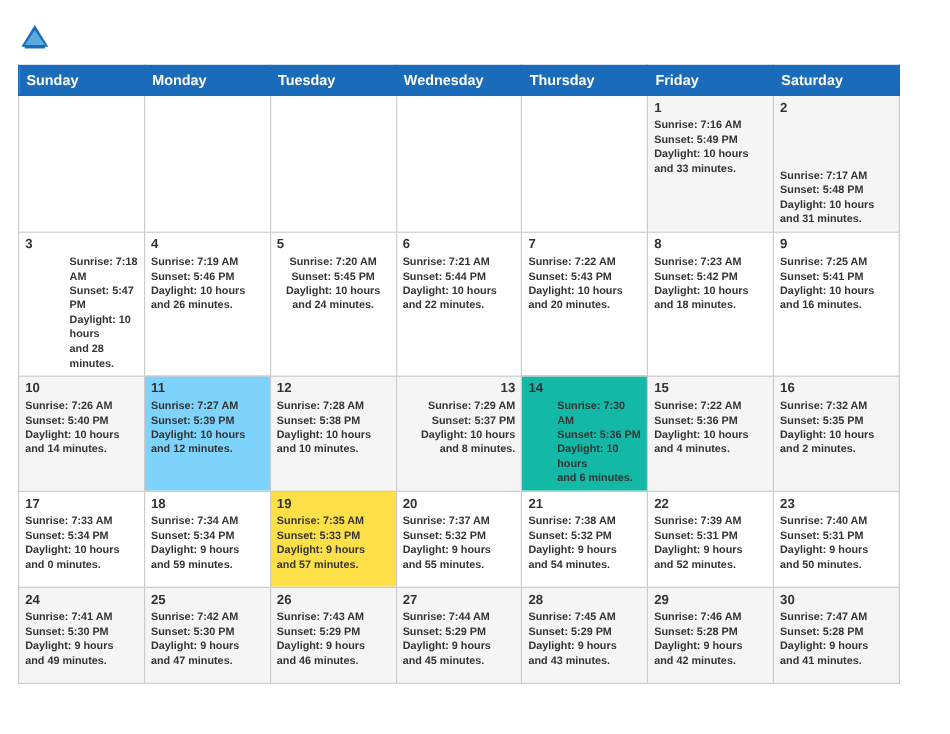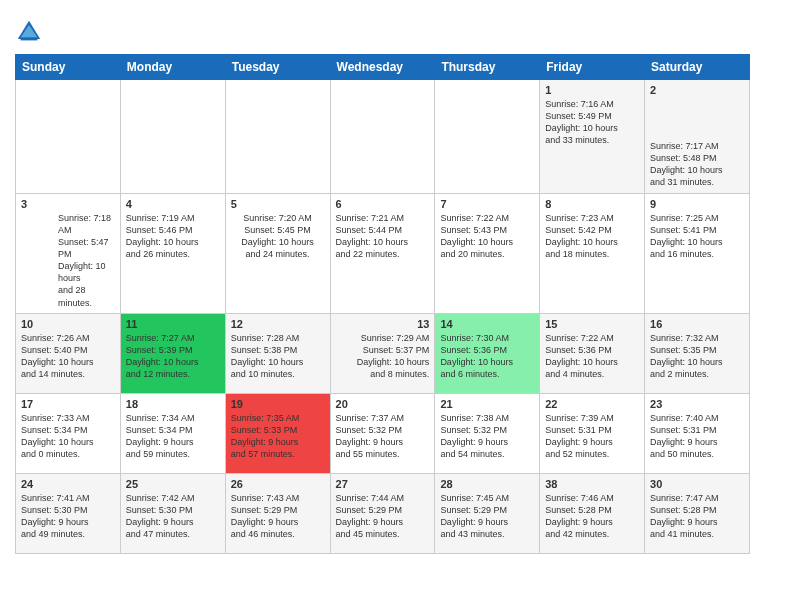--- a/index.html
+++ b/index.html
@@ -89,20 +89,21 @@
     .day-number {
       font-size: 11px;
       font-weight: bold;
       display: block;
       margin-bottom: 2px;
     }
     .day-info {
       font-size: 9px;
       line-height: 1.35;
       color: #333;
+      font-weight: bold;
     }
     .empty-cell {
       background: #fff !important;
     }
   </style>
 </head>
 <body>
 
 <div class="page">
   <div class="header">
@@ -209,44 +210,44 @@
           </td>
         </tr>
         <tr>
           <td style="background: rgb(245, 245, 245);">
             <span class="day-number">10</span>
             <div class="day-info" style="white-space: pre-line;">Sunrise: 7:26 AM
 Sunset: 5:40 PM
 Daylight: 10 hours
 and 14 minutes.</div>
           </td>
-          <td style="background: #22c55e; margin-left: 16px;">
+          <td style="background: #7dd3fc; margin-left: 16px;">
             <span class="day-number">11</span>
             <div class="day-info" style="white-space: pre-line;">Sunrise: 7:27 AM
 Sunset: 5:39 PM
 Daylight: 10 hours
 and 12 minutes.</div>
           </td>
           <td style="background: rgb(245, 245, 245);">
             <span class="day-number">12</span>
             <div class="day-info" style="white-space: pre-line;">Sunrise: 7:28 AM
 Sunset: 5:38 PM
 Daylight: 10 hours
 and 10 minutes.</div>
           </td>
           <td style="background: rgb(245, 245, 245); text-align: right;">
             <span class="day-number">13</span>
             <div class="day-info" style="white-space: pre-line;">Sunrise: 7:29 AM
 Sunset: 5:37 PM
 Daylight: 10 hours
 and 8 minutes.</div>
           </td>
-          <td style="background: #86efac;">
+          <td style="background: #14b8a6;">
             <span class="day-number">14</span>
-            <div class="day-info" style="white-space: pre-line;">Sunrise: 7:30 AM
+            <div class="day-info" style="white-space: pre-line; margin-left: 24px;">Sunrise: 7:30 AM
 Sunset: 5:36 PM
 Daylight: 10 hours
 and 6 minutes.</div>
           </td>
           <td style="background: rgb(245, 245, 245);">
             <span class="day-number">15</span>
             <div class="day-info" style="white-space: pre-line;">Sunrise: 7:22 AM
 Sunset: 5:36 PM
 Daylight: 10 hours
 and 4 minutes.</div>
@@ -267,21 +268,21 @@
 Daylight: 10 hours
 and 0 minutes.</div>
           </td>
           <td style="background: rgb(255, 255, 255);">
             <span class="day-number">18</span>
             <div class="day-info" style="white-space: pre-line;">Sunrise: 7:34 AM
 Sunset: 5:34 PM
 Daylight: 9 hours
 and 59 minutes.</div>
           </td>
-          <td style="background: #ef4444;">
+          <td style="background: #fde047;">
             <span class="day-number">19</span>
             <div class="day-info" style="white-space: pre-line;">Sunrise: 7:35 AM
 Sunset: 5:33 PM
 Daylight: 9 hours
 and 57 minutes.</div>
           </td>
           <td style="background: rgb(255, 255, 255);">
             <span class="day-number">20</span>
             <div class="day-info" style="white-space: pre-line;">Sunrise: 7:37 AM
 Sunset: 5:32 PM
@@ -340,21 +341,21 @@
 and 45 minutes.</div>
           </td>
           <td style="background: rgb(245, 245, 245);">
             <span class="day-number">28</span>
             <div class="day-info" style="white-space: pre-line;">Sunrise: 7:45 AM
 Sunset: 5:29 PM
 Daylight: 9 hours
 and 43 minutes.</div>
           </td>
           <td style="background: rgb(245, 245, 245);">
-            <span class="day-number">38</span>
+            <span class="day-number">29</span>
             <div class="day-info" style="white-space: pre-line;">Sunrise: 7:46 AM
 Sunset: 5:28 PM
 Daylight: 9 hours
 and 42 minutes.</div>
           </td>
           <td style="background: rgb(245, 245, 245);">
             <span class="day-number">30</span>
             <div class="day-info" style="white-space: pre-line;">Sunrise: 7:47 AM
 Sunset: 5:28 PM
 Daylight: 9 hours

